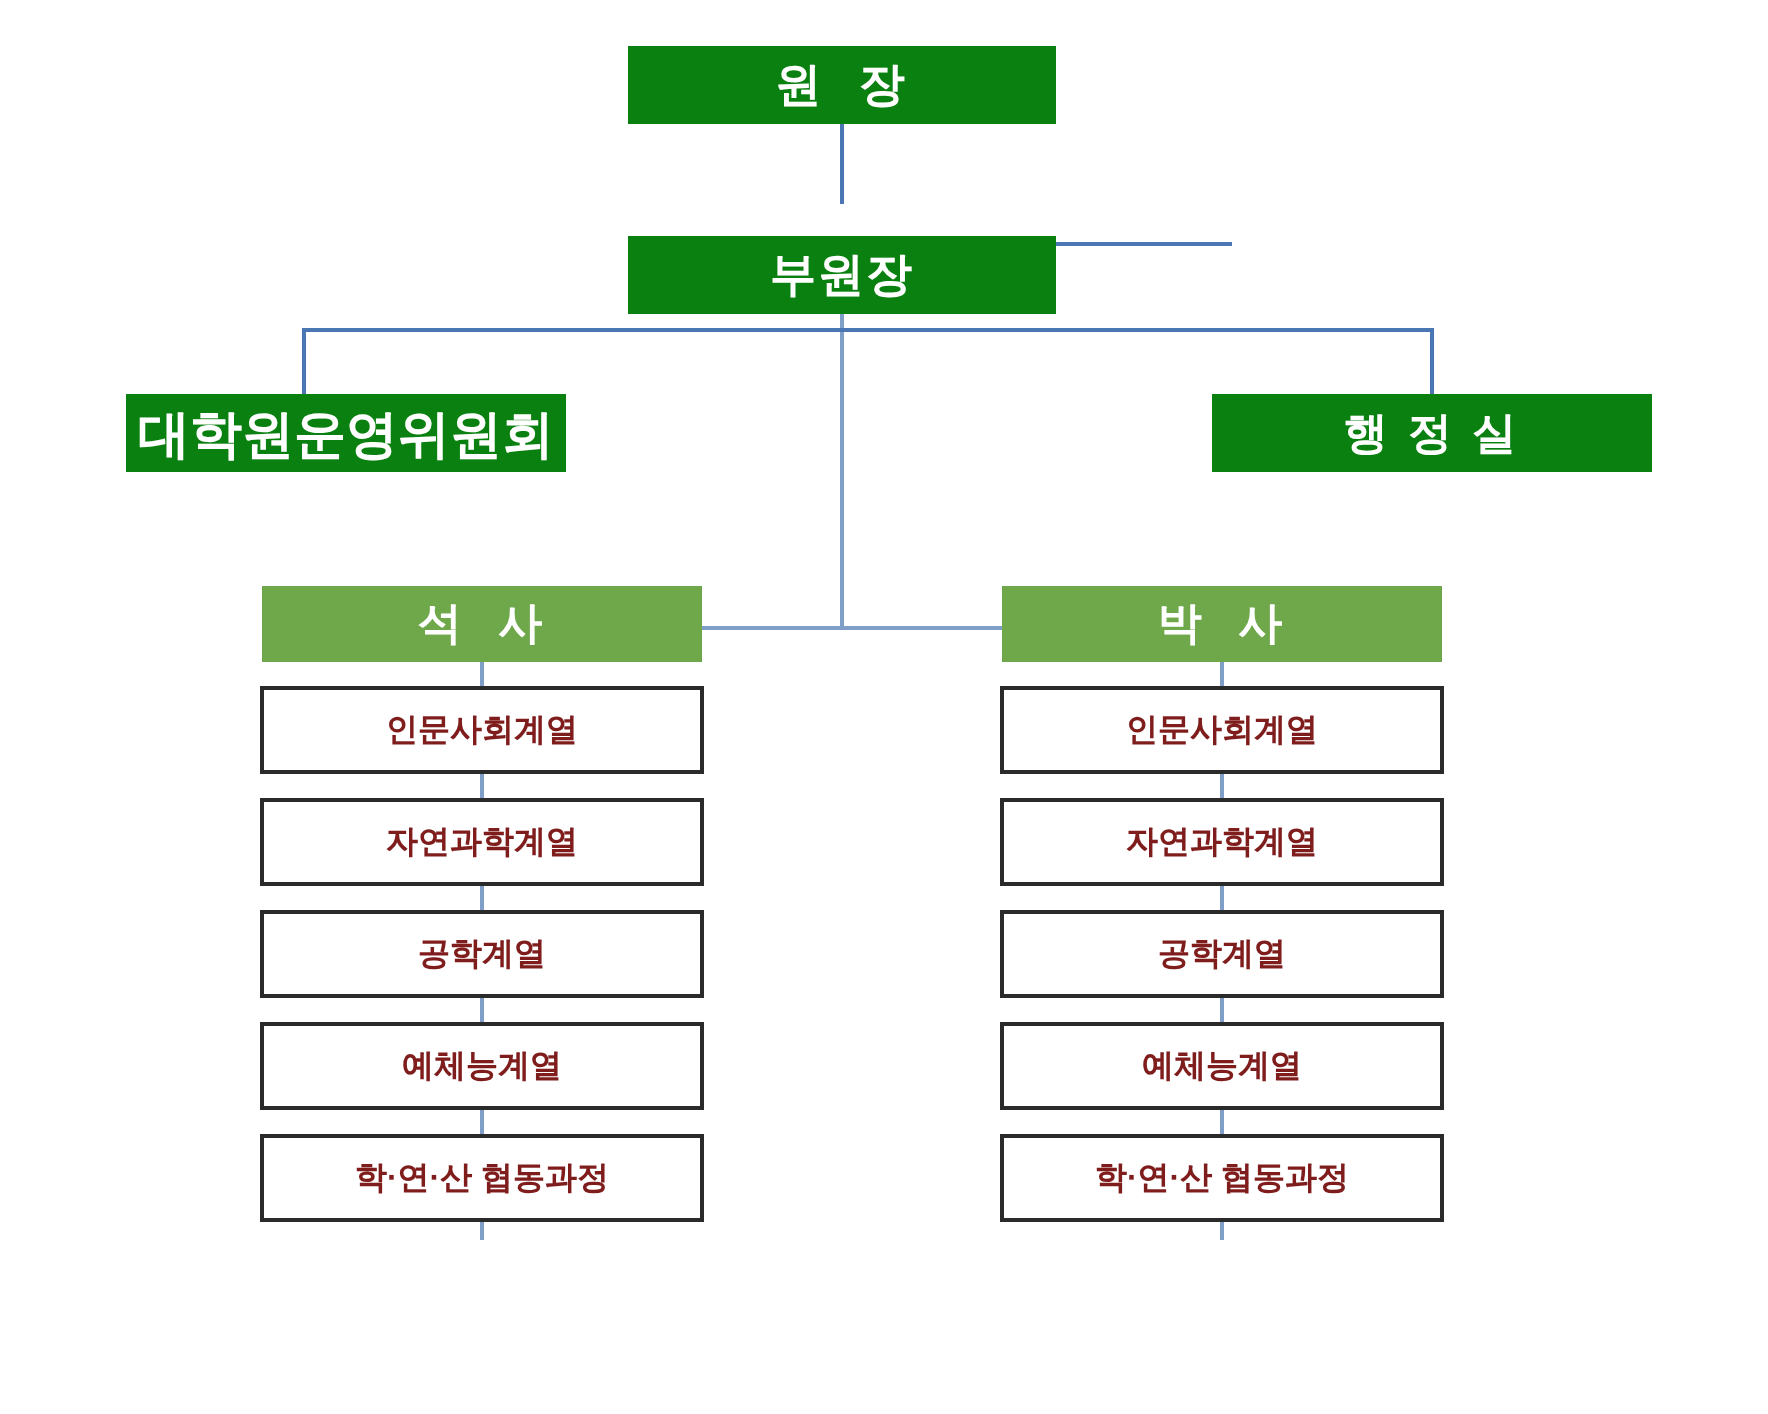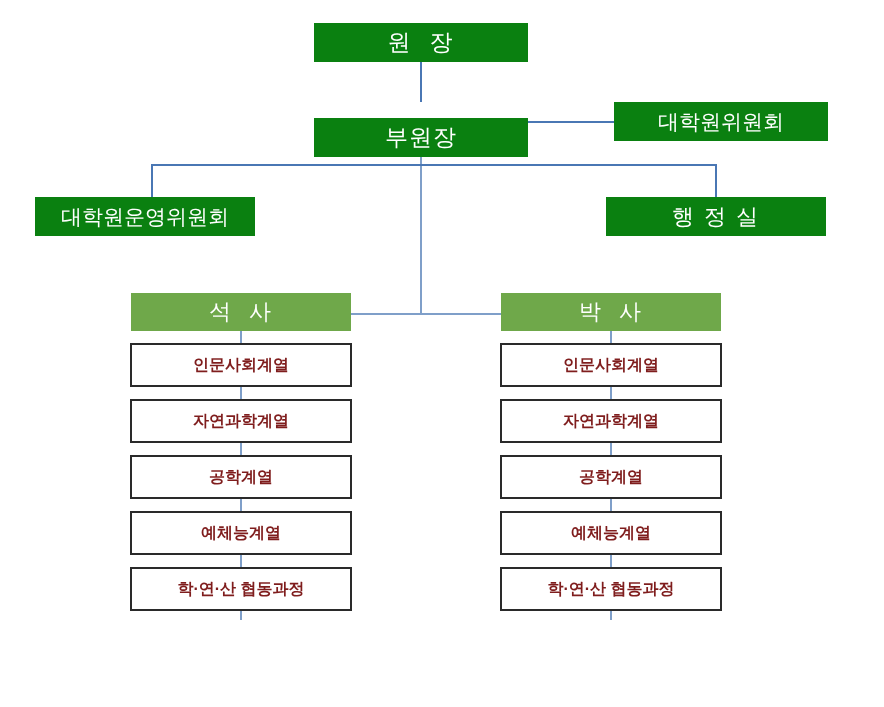--- a/index.html
+++ b/index.html
@@ -27,21 +27,21 @@
   .line-h { height: 2px; }
   .line-soft { background: #7f9fc9; }
 
   
   .gbox {
     position: absolute;
     display: flex;
     align-items: center;
     justify-content: center;
     color: #ffffff;
-    font-weight: normal;
+    font-weight: bold;
     text-align: center;
     line-height: 1;
     box-sizing: border-box;
     white-space: pre;
   }
   .gbox-dark { background: #0a8010; }
   .gbox-light { background: #6fa84a; }
 
   
   .wbox {
@@ -78,23 +78,22 @@
   <div class="line line-h line-soft" style="left:351px; top:313px; width:150px;"></div>
 
   <div class="line line-v line-soft" style="left:240px; top:330px; height:290px;"></div>
 
   <div class="line line-v line-soft" style="left:610px; top:330px; height:290px;"></div>
 
   <div class="gbox gbox-dark" style="left:314px; top:23px; width:214px; height:39px; font-size:23px; letter-spacing:2px;">원  장</div>
 
   <div class="gbox gbox-dark" style="left:314px; top:102px; width:214px; height:39px; font-size:23px; letter-spacing:1px;margin-top:16px;">부원장</div>
 
-  <div class="gbox gbox-dark" style="left:614px; top:102px; width:214px; height:39px; font-size:21px; letter-spacing:0px;">대학원위원회</div>
 
-  <div class="gbox gbox-dark" style="left:35px; top:197px; width:220px; height:39px; font-size:21px; letter-spacing:0px;">대학원운영위원회</div>
+  <div class="gbox gbox-dark" style="left:63px; top:197px; width:220px; height:39px; font-size:26px; letter-spacing:0px;">대학원운영위원회</div>
 
   <div class="gbox gbox-light" style="left:131px; top:293px; width:220px; height:38px; font-size:22px; letter-spacing:2px;">석  사</div>
 
   <div class="gbox gbox-dark" style="left:606px; top:197px; width:220px; height:39px; font-size:22px; letter-spacing:2px;">행 정 실</div>
 
   <div class="gbox gbox-light" style="left:501px; top:293px; width:220px; height:38px; font-size:22px; letter-spacing:2px;">박  사</div>
 
   <div class="wbox" style="left:130px; top:343px; width:222px; height:44px; font-size:16px;">인문사회계열</div>
   <div class="wbox" style="left:130px; top:399px; width:222px; height:44px; font-size:16px;">자연과학계열</div>
   <div class="wbox" style="left:130px; top:455px; width:222px; height:44px; font-size:16px;">공학계열</div>

